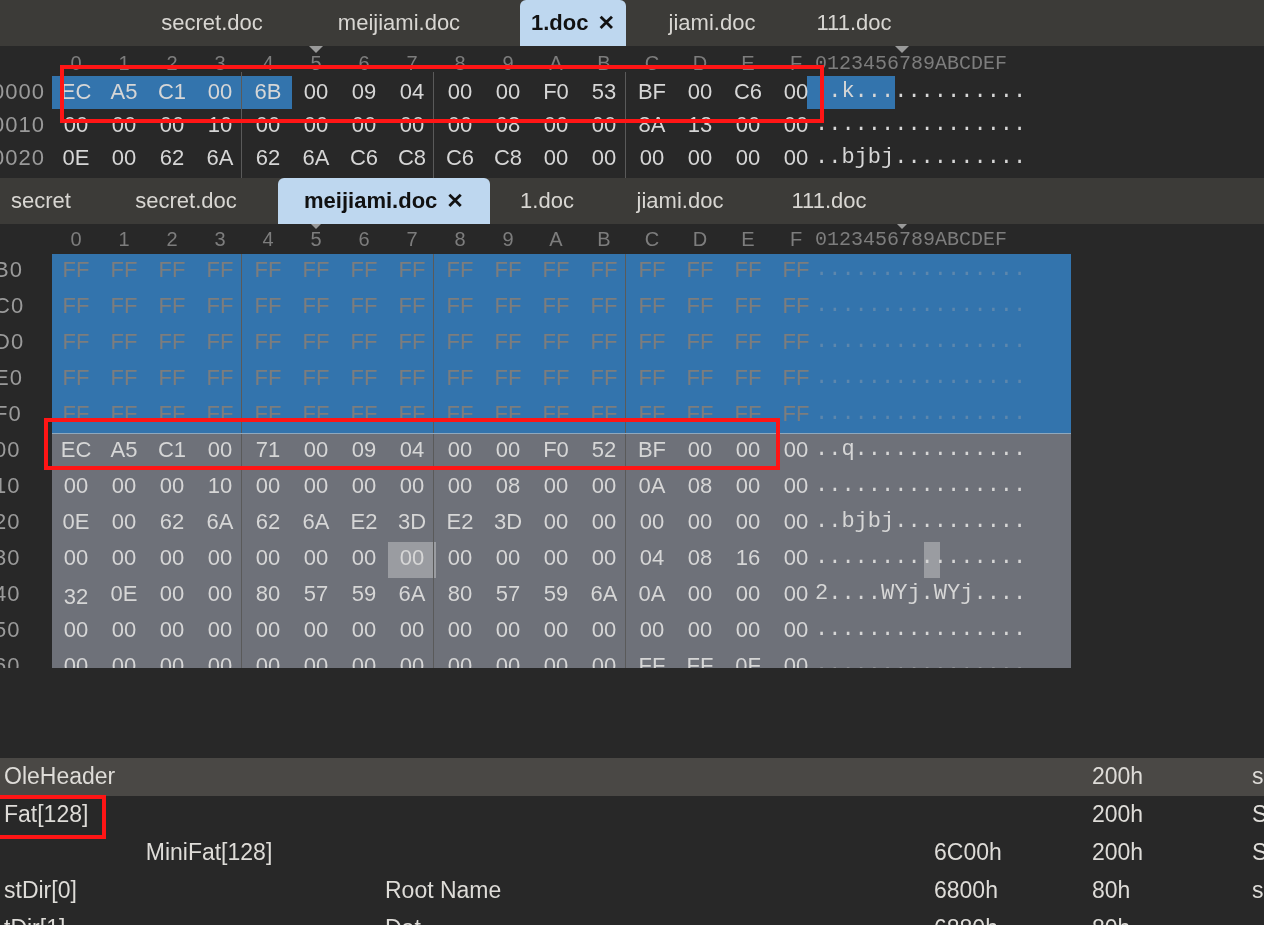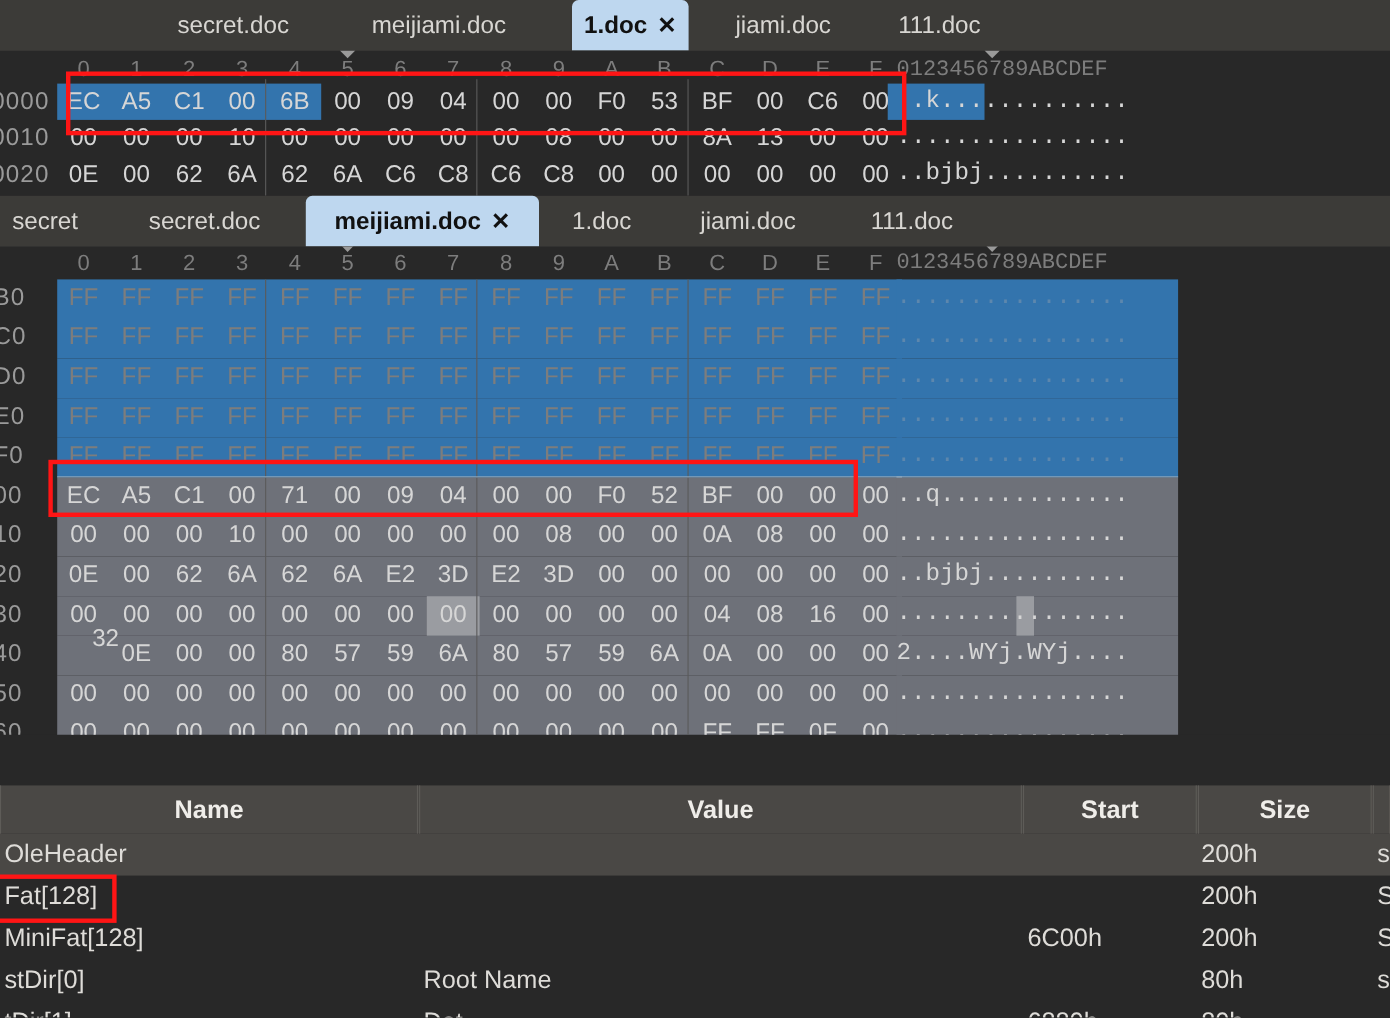--- a/index.html
+++ b/index.html
@@ -404,21 +404,21 @@
       <div class="byte" style="left: 532px; top: 321px; width: 48px;">00</div>
       <div class="byte" style="left: 580px; top: 321px; width: 48px;">00</div>
       <div class="byte" style="left: 628px; top: 321px; width: 48px;">04</div>
       <div class="byte" style="left: 676px; top: 321px; width: 48px;">08</div>
       <div class="byte" style="left: 724px; top: 321px; width: 48px;">16</div>
       <div class="byte" style="left: 772px; top: 321px; width: 48px;">00</div>
       <div class="ascii" style="left: 815px; top: 321px;">................</div>
       <div class="selgray" style="left: 52px; top: 354px; width: 768px; height: 36px;"></div>
       <div class="selgray" style="left: 815px; top: 354px; width: 256px; height: 36px;"></div>
       <div class="addr" style="left: -6px; top: 357px;">40</div>
-      <div class="byte" style="left: 52px; top: 343px; width: 48px; margin-left: 20px;">32</div>
+      <div class="byte" style="left: 52px; top: 360px; width: 48px;">32</div>
       <div class="byte" style="left: 100px; top: 357px; width: 48px;">0E</div>
       <div class="byte" style="left: 148px; top: 357px; width: 48px;">00</div>
       <div class="byte" style="left: 196px; top: 357px; width: 48px;">00</div>
       <div class="byte" style="left: 244px; top: 357px; width: 48px;">80</div>
       <div class="byte" style="left: 292px; top: 357px; width: 48px;">57</div>
       <div class="byte" style="left: 340px; top: 357px; width: 48px;">59</div>
       <div class="byte" style="left: 388px; top: 357px; width: 48px;">6A</div>
       <div class="byte" style="left: 436px; top: 357px; width: 48px;">80</div>
       <div class="byte" style="left: 484px; top: 357px; width: 48px;">57</div>
       <div class="byte" style="left: 532px; top: 357px; width: 48px;">59</div>
@@ -468,50 +468,44 @@
       <div class="byte" style="left: 724px; top: 429px; width: 48px;">0F</div>
       <div class="byte" style="left: 772px; top: 429px; width: 48px;">00</div>
       <div class="ascii" style="left: 815px; top: 429px;">................</div>
       <div class="colsep" style="left: 241px; top: 30px; height: 432px;"></div>
       <div class="colsep" style="left: 433px; top: 30px; height: 432px;"></div>
       <div class="colsep" style="left: 625px; top: 30px; height: 432px;"></div>
       <div class="toprule" style="left: 52px; top: 209px; width: 768px;"></div>
       <div class="toprule" style="left: 815px; top: 209px; width: 256px;"></div>
     </div>
 
-  <div class="thead" id="tmplHead" style="top:714px;">
-      <div class="th" style="left: 0px; width: 380px;">Name</div>
-      <div class="th" style="left: 381px; width: 548px;">Value</div>
-      <div class="th" style="left: 930px; width: 158px;">Start</div>
-      <div class="th" style="left: 1089px; width: 158px;">Size</div>
-      <div class="th" style="left: 1248px; width: 16px;"></div>
-    </div>
   <div id="tmplBody">
       <div class="trow alt" style="top: 758px;">
         <div class="td" style="left: 4px; width: 378px; text-align: left;">OleHeader</div>
         <div class="td" style="left: 385px; width: 540px; text-align: left;"></div>
         <div class="td" style="left: 1092px; width: 150px; text-align: left;">200h</div>
         <div class="td" style="left: 1252px; width: 20px; text-align: left;">s</div>
       </div>
       <div class="trow" style="top: 796px;">
         <div class="td" style="left: 4px; width: 378px; text-align: left;">Fat[128]</div>
         <div class="td" style="left: 385px; width: 540px; text-align: left;"></div>
         <div class="td" style="left: 1092px; width: 150px; text-align: left;">200h</div>
         <div class="td" style="left: 1252px; width: 20px; text-align: left;">S</div>
       </div>
       <div class="trow" style="top: 834px;">
-        <div class="td" style="left: 4px; width: 378px; text-align: left;">MiniFat[128]</div>
+        <div class="td" style="left: 20px; width: 378px; text-align: center;">MiniFat[128]</div>
         <div class="td" style="left: 385px; width: 540px; text-align: left;"></div>
         <div class="td" style="left: 934px; width: 150px; text-align: left;">6C00h</div>
         <div class="td" style="left: 1092px; width: 150px; text-align: left;">200h</div>
         <div class="td" style="left: 1252px; width: 20px; text-align: left;">S</div>
       </div>
       <div class="trow" style="top: 872px;">
         <div class="td" style="left: 4px; width: 378px; text-align: left;">stDir[0]</div>
         <div class="td" style="left: 385px; width: 540px; text-align: left;">Root Name</div>
+        <div class="td" style="left: 934px; width: 150px; text-align: left;">6800h</div>
         <div class="td" style="left: 1092px; width: 150px; text-align: left;">80h</div>
         <div class="td" style="left: 1252px; width: 20px; text-align: left;">s</div>
       </div>
       <div class="trow" style="top: 910px;">
         <div class="td" style="left: 4px; width: 378px; text-align: left;">tDir[1]</div>
         <div class="td" style="left: 385px; width: 540px; text-align: left;">Dat</div>
         <div class="td" style="left: 934px; width: 150px; text-align: left;">6880h</div>
         <div class="td" style="left: 1092px; width: 150px; text-align: left;">80h</div>
         <div class="td" style="left: 1252px; width: 20px; text-align: left;"></div>
       </div>

